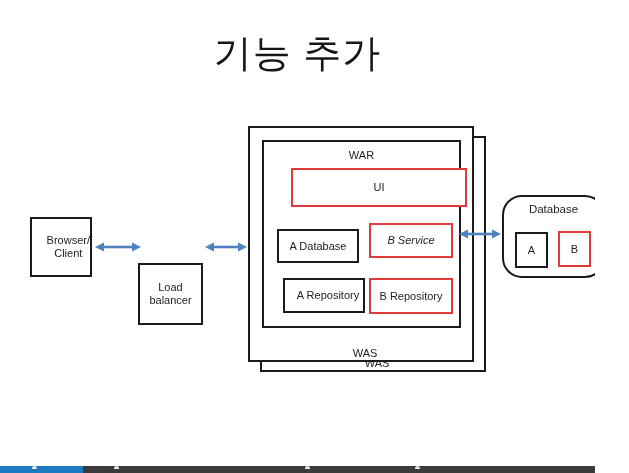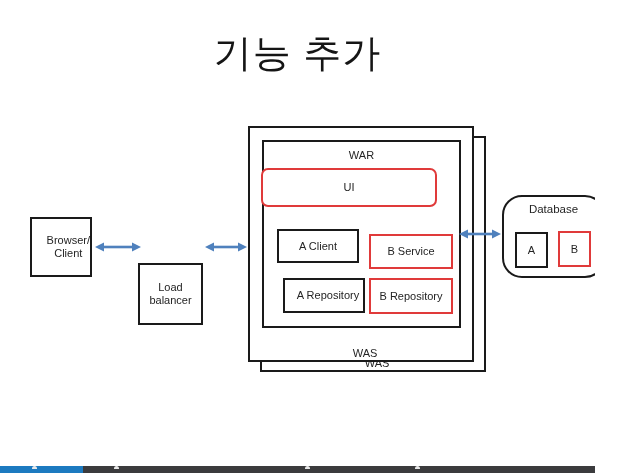--- a/index.html
+++ b/index.html
@@ -34,23 +34,23 @@
     position:absolute;left:8px;right:0;top:219px;text-align:center;
     font-size:11px;line-height:13px;color:#242424;
   }
 
   #war-box{left:262px;top:140px;width:199px;height:188px;}
   .war-label{
     position:absolute;left:0;right:0;top:7px;text-align:center;
     font-size:11px;color:#242424;
   }
 
-  #ui-box{left:261px;top:168px;width:176px;height:39px;border-radius:7px;}
+  #ui-box{left:291px;top:168px;width:176px;height:39px;}
   #a-service-box{left:277px;top:229px;width:82px;height:34px;}
-  #b-service-box{left:369px;top:234px;width:84px;height:35px;}
+  #b-service-box{left:369px;top:223px;width:84px;height:35px;font-style:italic;}
   #a-repo-box{left:283px;top:278px;width:82px;height:35px;padding-left:8px;}
   #b-repo-box{left:369px;top:278px;width:84px;height:36px;}
 
   #db-box{left:502px;top:195px;width:103px;height:83px;border-radius:20px;}
   .db-label{
     position:absolute;left:0;right:0;top:6px;text-align:center;
     font-size:11.5px;color:#242424;
   }
   #db-a-box{left:515px;top:232px;width:33px;height:36px;}
   #db-b-box{left:558px;top:231px;width:33px;height:36px;}
@@ -94,21 +94,21 @@
 
   <div class="box" id="war-box">
     <div class="war-label">WAR</div>
   </div>
 
   <div class="box red" id="ui-box">
     <span>UI</span>
   </div>
 
   <div class="box" id="a-service-box">
-    <span>A Client</span>
+    <span>A Database</span>
   </div>
 
   <div class="box red" id="b-service-box">
     <span>B Service</span>
   </div>
 
   <div class="box" id="a-repo-box">
     <span>A Repository</span>
   </div>
 

